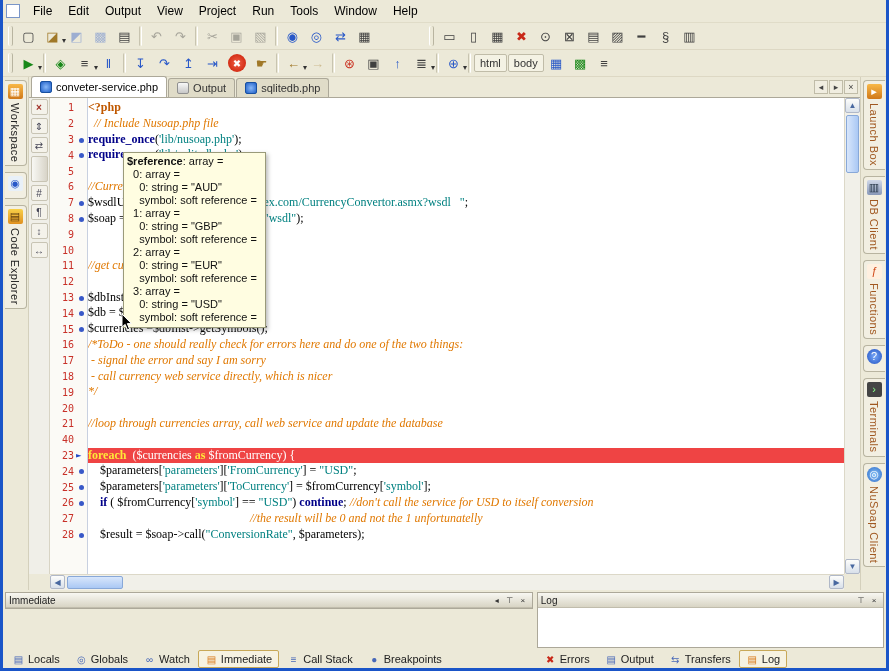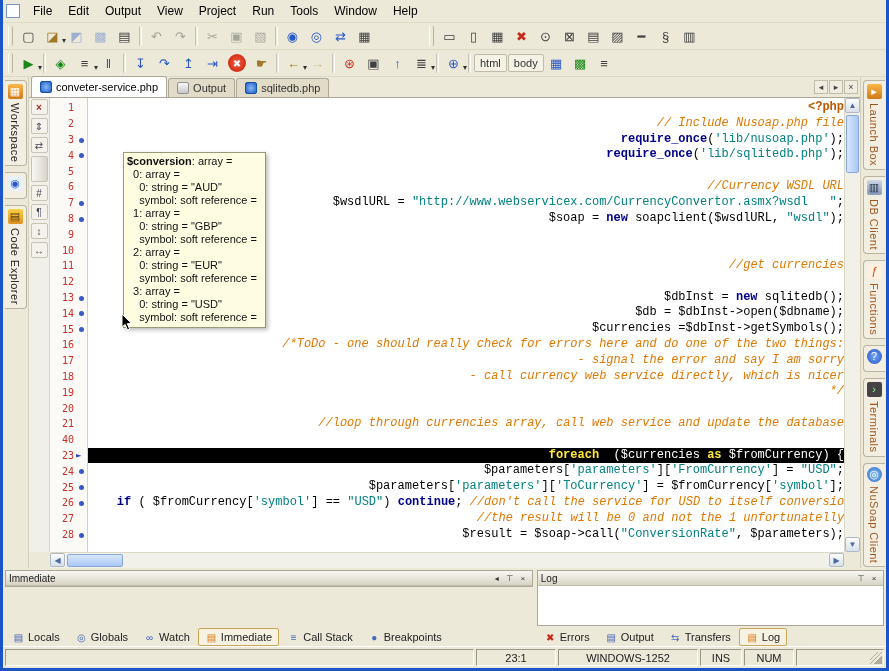--- a/index.html
+++ b/index.html
@@ -72,28 +72,28 @@
 .side-toolbar{width:21px;flex:0 0 21px;background:#f0efe8;border-right:1px solid #d8d4c4;display:flex;flex-direction:column;align-items:center;padding-top:1px;gap:3px;}
 .side-btn{width:17px;height:16px;font-size:10px;color:#445;display:flex;align-items:center;justify-content:center;border:1px solid #c8c4b4;background:#f4f2ea;border-radius:2px;}
 .side-btn i{font-style:normal;}
 .side-btn.redx{color:#a03028;font-weight:bold;}
 .side-btn.thumbp{height:26px;background:linear-gradient(90deg,#f8f8f4,#d8d4c8);}
 .gutter{width:38px;flex:0 0 38px;background:#fbfaf6;border-right:1px solid #c8d0e0;padding-top:2px;font-family:"DejaVu Sans Mono",monospace;}
 .gut-line{height:15.8px;display:flex;align-items:center;}
 .lnum{flex:1;text-align:right;font-size:10px;color:#c83028;padding-right:2px;}
 .mark{width:11px;height:15.8px;position:relative;font-size:9px;line-height:15.8px;color:#2048c8;}
 .mark.dot::after{content:"";position:absolute;left:3px;top:6px;width:5px;height:5px;border-radius:50%;background:#3858c8;}
-.code{flex:1;padding-top:2px;font-family:Liberation Mono, monospace;font-size:12px;line-height:15.8px;overflow:hidden;white-space:pre;min-width:0;background:#fff;text-align:right;}
+.code{flex:1;padding-top:2px;font-family:Liberation Serif, serif;font-size:12px;line-height:15.8px;overflow:hidden;white-space:pre;min-width:0;background:#fff;}
 .code-line{height:15.8px;white-space:pre;color:#000;}
 .tk-k{color:#000088;font-weight:bold;}
 .tk-s{color:#008080;}
 .tk-c{color:#e07800;font-style:italic;}
 .tk-p{color:#c05800;font-weight:bold;}
 .tk-d{color:#000;}
-.code-line.current{background:#000000;}
+.code-line.current{background:#ef4444;}
 .code-line.current .tk-d,.code-line.current .tk-s,.code-line.current .tk-c{color:#fff;}
 .code-line.current .tk-k{color:#ffe838;}
 
 .tooltip{position:absolute;left:94px;top:54px;background:#fffde1;border:1px solid #9a9a7a;box-shadow:2px 2px 4px rgba(64,64,64,.35);padding:2px 8px 3px 3px;font-size:11px;line-height:13px;z-index:5;}
 .tip-line{white-space:pre;color:#111;}
 .tip-line b{font-weight:bold;}
 .cursor{position:absolute;left:92px;top:216px;z-index:6;}
 
 .vscroll{width:16px;flex:0 0 16px;background:#f1f0e9;border-left:1px solid #dcd8c8;display:flex;flex-direction:column;position:relative;}
 .sb-btn{height:15px;display:flex;align-items:center;justify-content:center;font-size:8px;color:#4868a0;background:linear-gradient(180deg,#fdfd fb,#d8e0ea);background:linear-gradient(180deg,#fdfdfb,#d8e0ea);border:1px solid #b0b8c8;border-radius:2px;}
@@ -531,21 +531,21 @@
               <span class="mark dot"></span>
             </div>
           </div>
         <div class="code"><div class="code-line"><span class="tk-p">&lt;?php</span></div><div class="code-line"><span class="tk-c">  // Include Nusoap.php file</span></div><div class="code-line"><span class="tk-k">require_once</span><span class="tk-d">(</span><span class="tk-s">'lib/nusoap.php'</span><span class="tk-d">);</span></div><div class="code-line"><span class="tk-k">require_once</span><span class="tk-d">(</span><span class="tk-s">'lib/sqlitedb.php'</span><span class="tk-d">);</span></div><div class="code-line">&nbsp;</div><div class="code-line"><span class="tk-c">//Currency WSDL URL</span></div><div class="code-line"><span class="tk-d">$wsdlURL = </span><span class="tk-s">"http://www.webservicex.com/CurrencyConvertor.asmx?wsdl   "</span><span class="tk-d">;</span></div><div class="code-line"><span class="tk-d">$soap = </span><span class="tk-k">new</span><span class="tk-d"> soapclient($wsdlURL, </span><span class="tk-s">"wsdl"</span><span class="tk-d">);</span></div><div class="code-line">&nbsp;</div><div class="code-line">&nbsp;</div><div class="code-line"><span class="tk-c">//get currencies</span></div><div class="code-line">&nbsp;</div><div class="code-line"><span class="tk-d">$dbInst = </span><span class="tk-k">new</span><span class="tk-d"> sqlitedb();</span></div><div class="code-line"><span class="tk-d">$db = $dbInst-&gt;open($dbname);</span></div><div class="code-line"><span class="tk-d">$currencies =$dbInst-&gt;getSymbols();</span></div><div class="code-line"><span class="tk-c">/*ToDo - one should really check for errors here and do one of the two things:</span></div><div class="code-line"><span class="tk-c"> - signal the error and say I am sorry</span></div><div class="code-line"><span class="tk-c"> - call currency web service directly, which is nicer</span></div><div class="code-line"><span class="tk-c">*/</span></div><div class="code-line">&nbsp;</div><div class="code-line"><span class="tk-c">//loop through currencies array, call web service and update the database</span></div><div class="code-line">&nbsp;</div><div class="code-line current"><span class="tk-k">foreach</span><span class="tk-d">  ($currencies </span><span class="tk-k">as</span><span class="tk-d"> $fromCurrency) {</span></div><div class="code-line"><span class="tk-d">    $parameters[</span><span class="tk-s">'parameters'</span><span class="tk-d">][</span><span class="tk-s">'FromCurrency'</span><span class="tk-d">] = </span><span class="tk-s">"USD"</span><span class="tk-d">;</span></div><div class="code-line"><span class="tk-d">    $parameters[</span><span class="tk-s">'parameters'</span><span class="tk-d">][</span><span class="tk-s">'ToCurrency'</span><span class="tk-d">] = $fromCurrency[</span><span class="tk-s">'symbol'</span><span class="tk-d">];</span></div><div class="code-line"><span class="tk-d">    </span><span class="tk-k">if</span><span class="tk-d"> ( $fromCurrency[</span><span class="tk-s">'symbol'</span><span class="tk-d">] == </span><span class="tk-s">"USD"</span><span class="tk-d">) </span><span class="tk-k">continue</span><span class="tk-d">; </span><span class="tk-c">//don't call the service for USD to itself conversion</span></div><div class="code-line"><span class="tk-c">                                                      //the result will be 0 and not the 1 unfortunatelly</span></div><div class="code-line"><span class="tk-d">    $result = $soap-&gt;call(</span><span class="tk-s">"ConversionRate"</span><span class="tk-d">, $parameters);</span></div></div>
         <div class="vscroll">
           <span class="sb-btn up">▲</span>
           <span class="vthumb"></span>
           <span class="sb-btn down">▼</span>
         </div>
         <div class="tooltip">
-            <div class="tip-line"><b>$conversion</b>: array =</div>
+            <div class="tip-line"><b>$reference</b>: array =</div>
             <div class="tip-line">  0: array =</div>
             <div class="tip-line">    0: string = "AUD"</div>
             <div class="tip-line">    symbol: soft reference =</div>
             <div class="tip-line">  1: array =</div>
             <div class="tip-line">    0: string = "GBP"</div>
             <div class="tip-line">    symbol: soft reference =</div>
             <div class="tip-line">  2: array =</div>
             <div class="tip-line">    0: string = "EUR"</div>
             <div class="tip-line">    symbol: soft reference =</div>
             <div class="tip-line">  3: array =</div>
@@ -678,23 +678,14 @@
           </div>
 
           <div class="btab active">
             <i class="btab-icon">▤</i>
             <span>Log</span>
           </div>
         </div>
     </div>
   </div>
 
-  <div class="statusbar">
-
-  <span class="status-seg w-flex"></span>
-      <span class="status-seg w-caret">23:1</span>
-      <span class="status-seg w-enc">WINDOWS-1252</span>
-      <span class="status-seg w-ins">INS</span>
-      <span class="status-seg w-num">NUM</span>
-      <span class="status-seg w-extra"></span>
-    </div>
 
 </div>
 
 </body></html>

